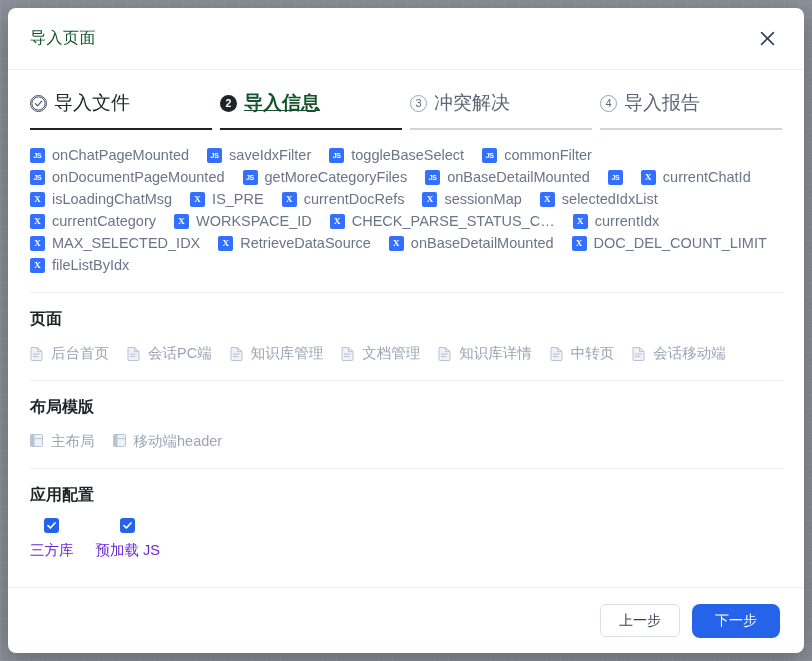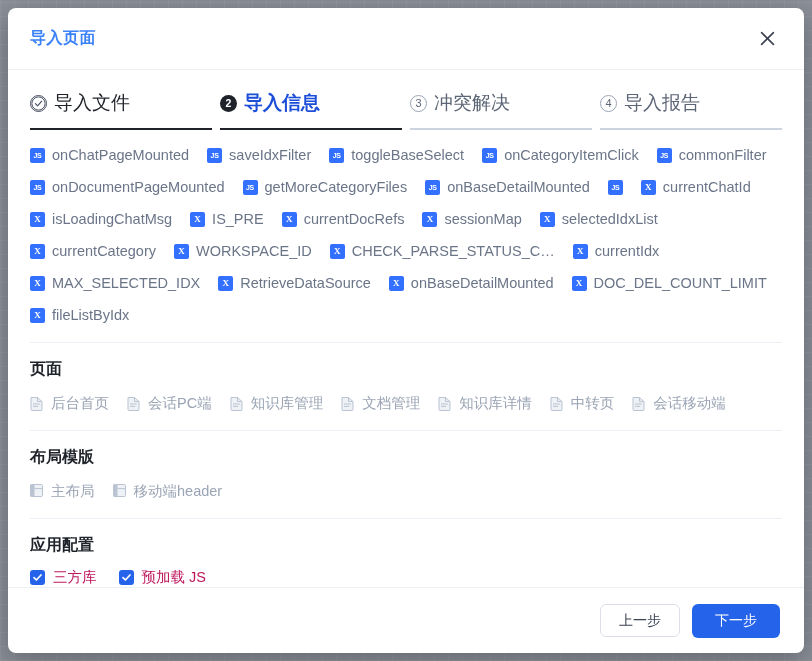--- a/index.html
+++ b/index.html
@@ -38,22 +38,22 @@
   .modal-header {
     height: 62px;
     flex: 0 0 62px;
     display: flex;
     align-items: center;
     padding: 0 24px 0 22px;
     border-bottom: 1px solid #efefef;
   }
   .modal-title {
     font-size: 16px;
-    font-weight: bold;
-    color: #3b82f6;
+    font-weight: normal;
+    color: #14532d;
     letter-spacing: .5px;
   }
   .spacer { flex: 1 1 auto; }
   .close-btn {
     width: 26px; height: 26px;
     display: flex; align-items: center; justify-content: center;
     cursor: pointer;
     color: #3a3f52;
   }
   .close-btn svg { display: block; }
@@ -76,21 +76,21 @@
   }
   .step:last-child { margin-right: 0; }
   .step.done { border-bottom-color: #1f2329; }
   .step.active { border-bottom-color: #1f2329; }
   .step-label {
     font-size: 19px;
     color: #5d6676;
     white-space: nowrap;
   }
   .step.done .step-label { color: #1f2329; }
-  .step.active .step-label { color: #1d4ed8; font-weight: bold; }
+  .step.active .step-label { color: #14532d; font-weight: bold; text-decoration: underline; }
 
   .step-marker {
     width: 17px; height: 17px;
     flex: 0 0 17px;
     display: flex; align-items: center; justify-content: center;
     border-radius: 50%;
     font-size: 11px;
     line-height: 1;
   }
   .step-marker.outline {
@@ -117,21 +117,21 @@
   .modal-body::-webkit-scrollbar-track { background: transparent; }
   .modal-body::-webkit-scrollbar-thumb {
     background: #d4dce6;
     border-radius: 3px;
   }
 
   
   .chip-wrap {
     display: flex;
     flex-wrap: wrap;
-    gap: 10px 18px;
+    gap: 0 18px;
     padding-bottom: 10px;
   }
   .chip {
     display: inline-flex;
     align-items: center;
     gap: 7px;
     font-size: 14.5px;
     color: #6b7588;
     line-height: 22px;
     cursor: pointer;
@@ -185,21 +185,22 @@
     gap: 22px;
     align-items: center;
     padding-bottom: 4px;
   }
   .check-item {
     display: inline-flex;
     align-items: center;
     gap: 8px;
     cursor: pointer;
     font-size: 14.5px;
-    color: #be185d;
+    color: #6d28d9;
+    flex-direction: column;
   }
   .cbox {
     width: 15px; height: 15px;
     flex: 0 0 15px;
     background: #2563eb;
     border-radius: 3px;
     display: inline-flex;
     align-items: center;
     justify-content: center;
   }
@@ -231,20 +232,21 @@
   }
   .btn-default {
     background: #ffffff;
     border-color: #dcdfe6;
     color: #3a3f52;
   }
   .btn-primary {
     background: #2563eb;
     color: #ffffff;
     padding: 16px 22px;
+    border-radius: 8px;
   }
 </style>
 </head>
 <body>
 
 <div class="modal">
 
   <div class="modal-header">
     <div class="modal-title">导入页面</div>
     <div class="spacer"></div>
@@ -294,24 +296,20 @@
         <div class="chip">
           <span class="ic js">JS</span>
           <span>saveIdxFilter</span>
         </div>
         <div class="chip">
           <span class="ic js">JS</span>
           <span>toggleBaseSelect</span>
         </div>
         <div class="chip">
           <span class="ic js">JS</span>
-          <span>onCategoryItemClick</span>
-        </div>
-        <div class="chip">
-          <span class="ic js">JS</span>
           <span>commonFilter</span>
         </div>
         <div class="chip">
           <span class="ic js">JS</span>
           <span>onDocumentPageMounted</span>
         </div>
         <div class="chip">
           <span class="ic js">JS</span>
           <span>getMoreCategoryFiles</span>
         </div>

